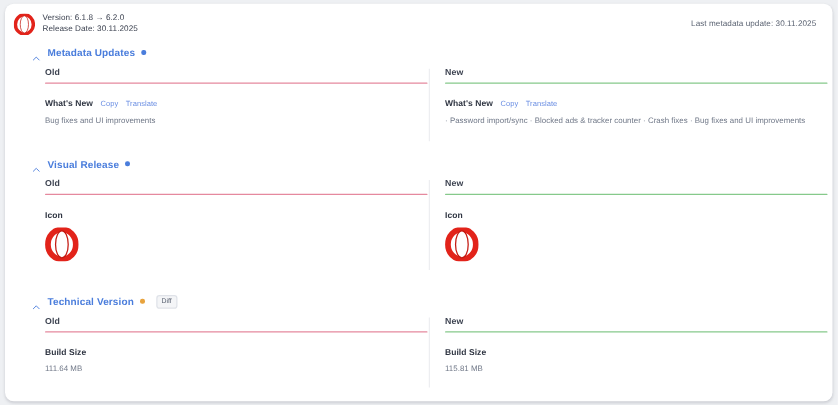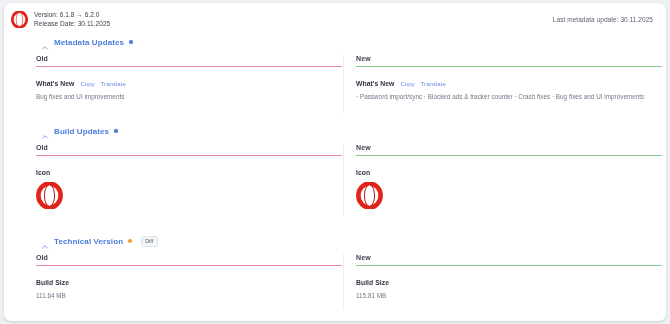--- a/index.html
+++ b/index.html
@@ -71,21 +71,21 @@
     color: #5b6372;
     white-space: nowrap;
     letter-spacing: 0.05px;
   }
 
   
   .section { position: absolute; left: 0; width: 662px; }
 
   .section-head {
     position: absolute;
-    left: 37px;
+    left: 21px;
     top: 0;
     display: flex;
     align-items: center;
     gap: 5px;
     height: 12px;
   }
 
   .chev {
     width: 8px;
     height: 8px;
@@ -271,21 +271,21 @@
     </div>
 
     <div class="section" style="top:122px;">
 
       <div class="section-head">
         <span class="chev">
           <svg viewBox="0 0 12 12" width="8" height="8" aria-hidden="true">
             <path d="M2.5 7.5 L6 4 L9.5 7.5" fill="none" stroke="#4a7ddc" stroke-width="1.1" stroke-linecap="round" stroke-linejoin="round"></path>
           </svg>
         </span>
-        <span class="section-title">Build Updates</span>
+        <span class="section-title">Visual Release</span>
         <span class="dot dot-blue"></span>
       </div>
 
       <div class="cols" style="top:19px;">
 
         <div class="col col-old">
           <div class="col-label">Old</div>
           <div class="rule rule-old"></div>
 
           <div style="margin-top:13px;">

